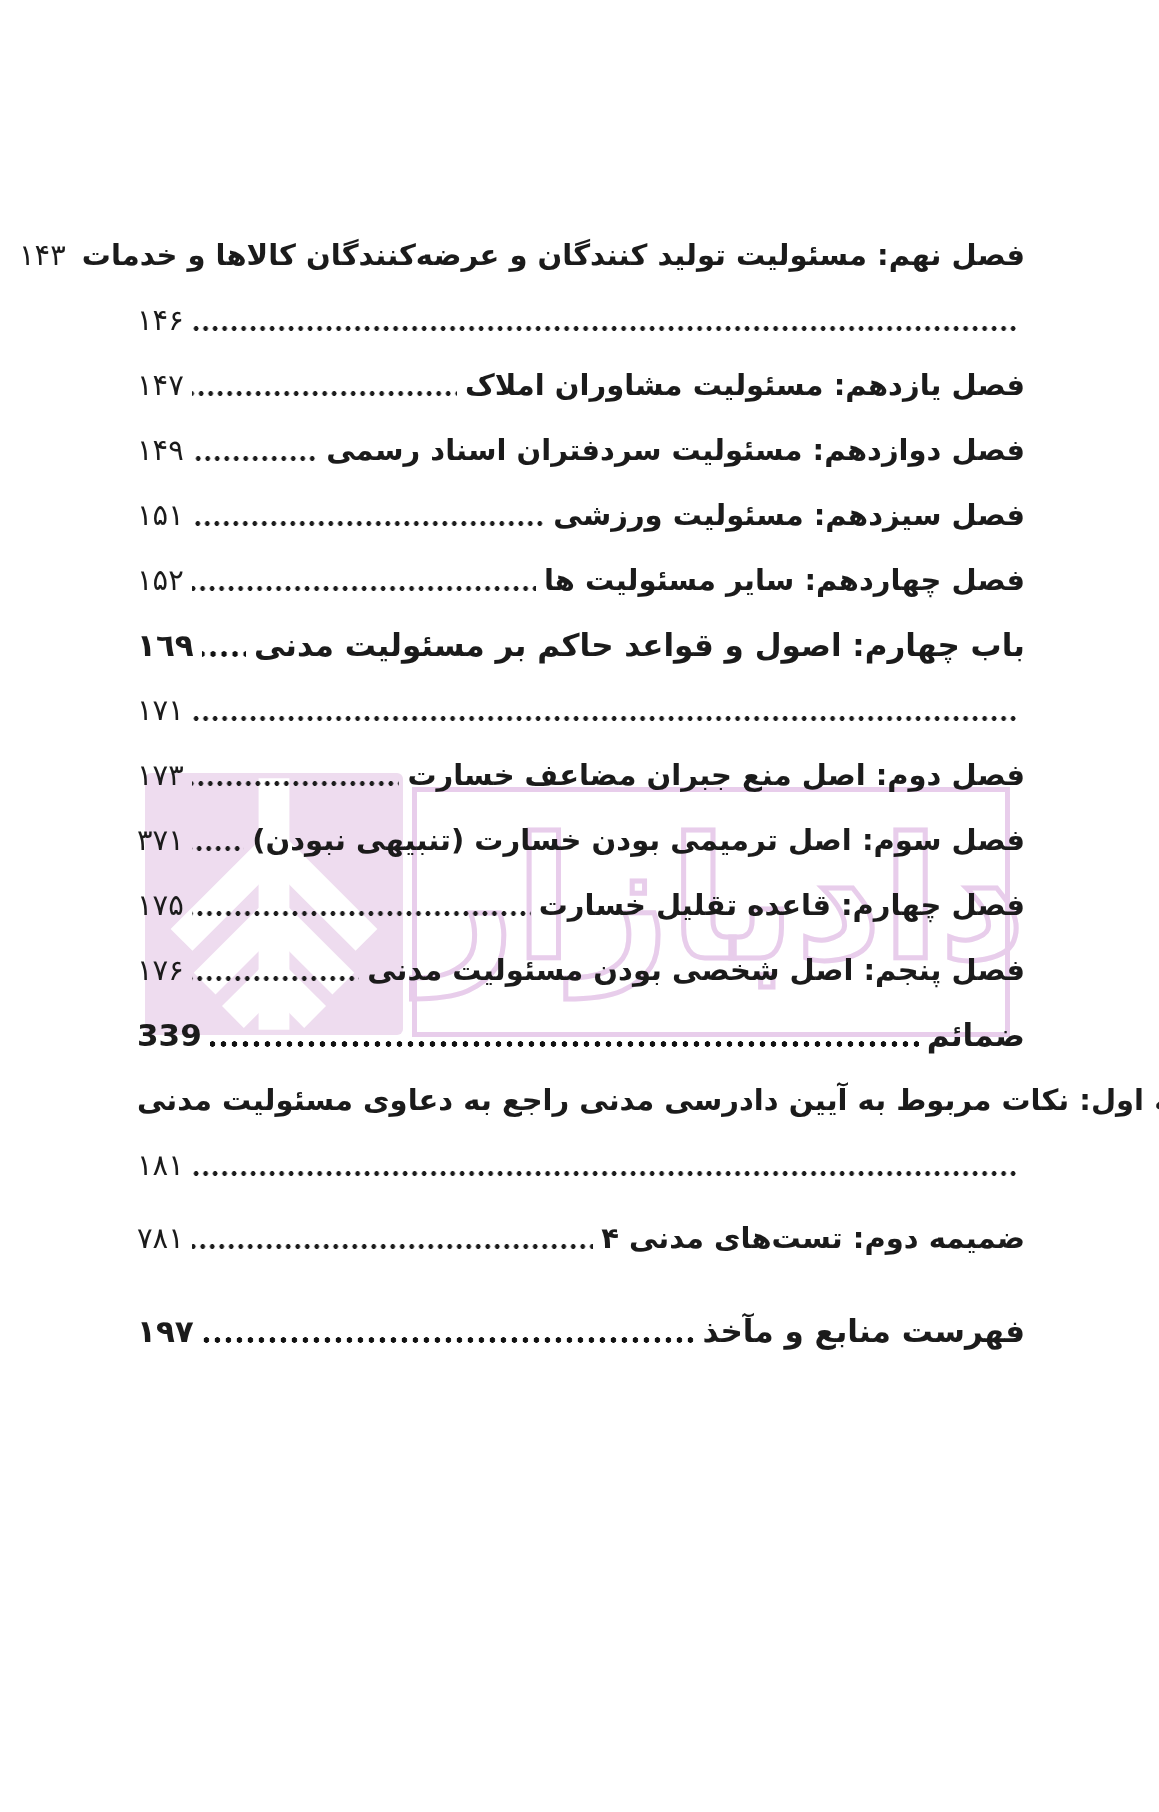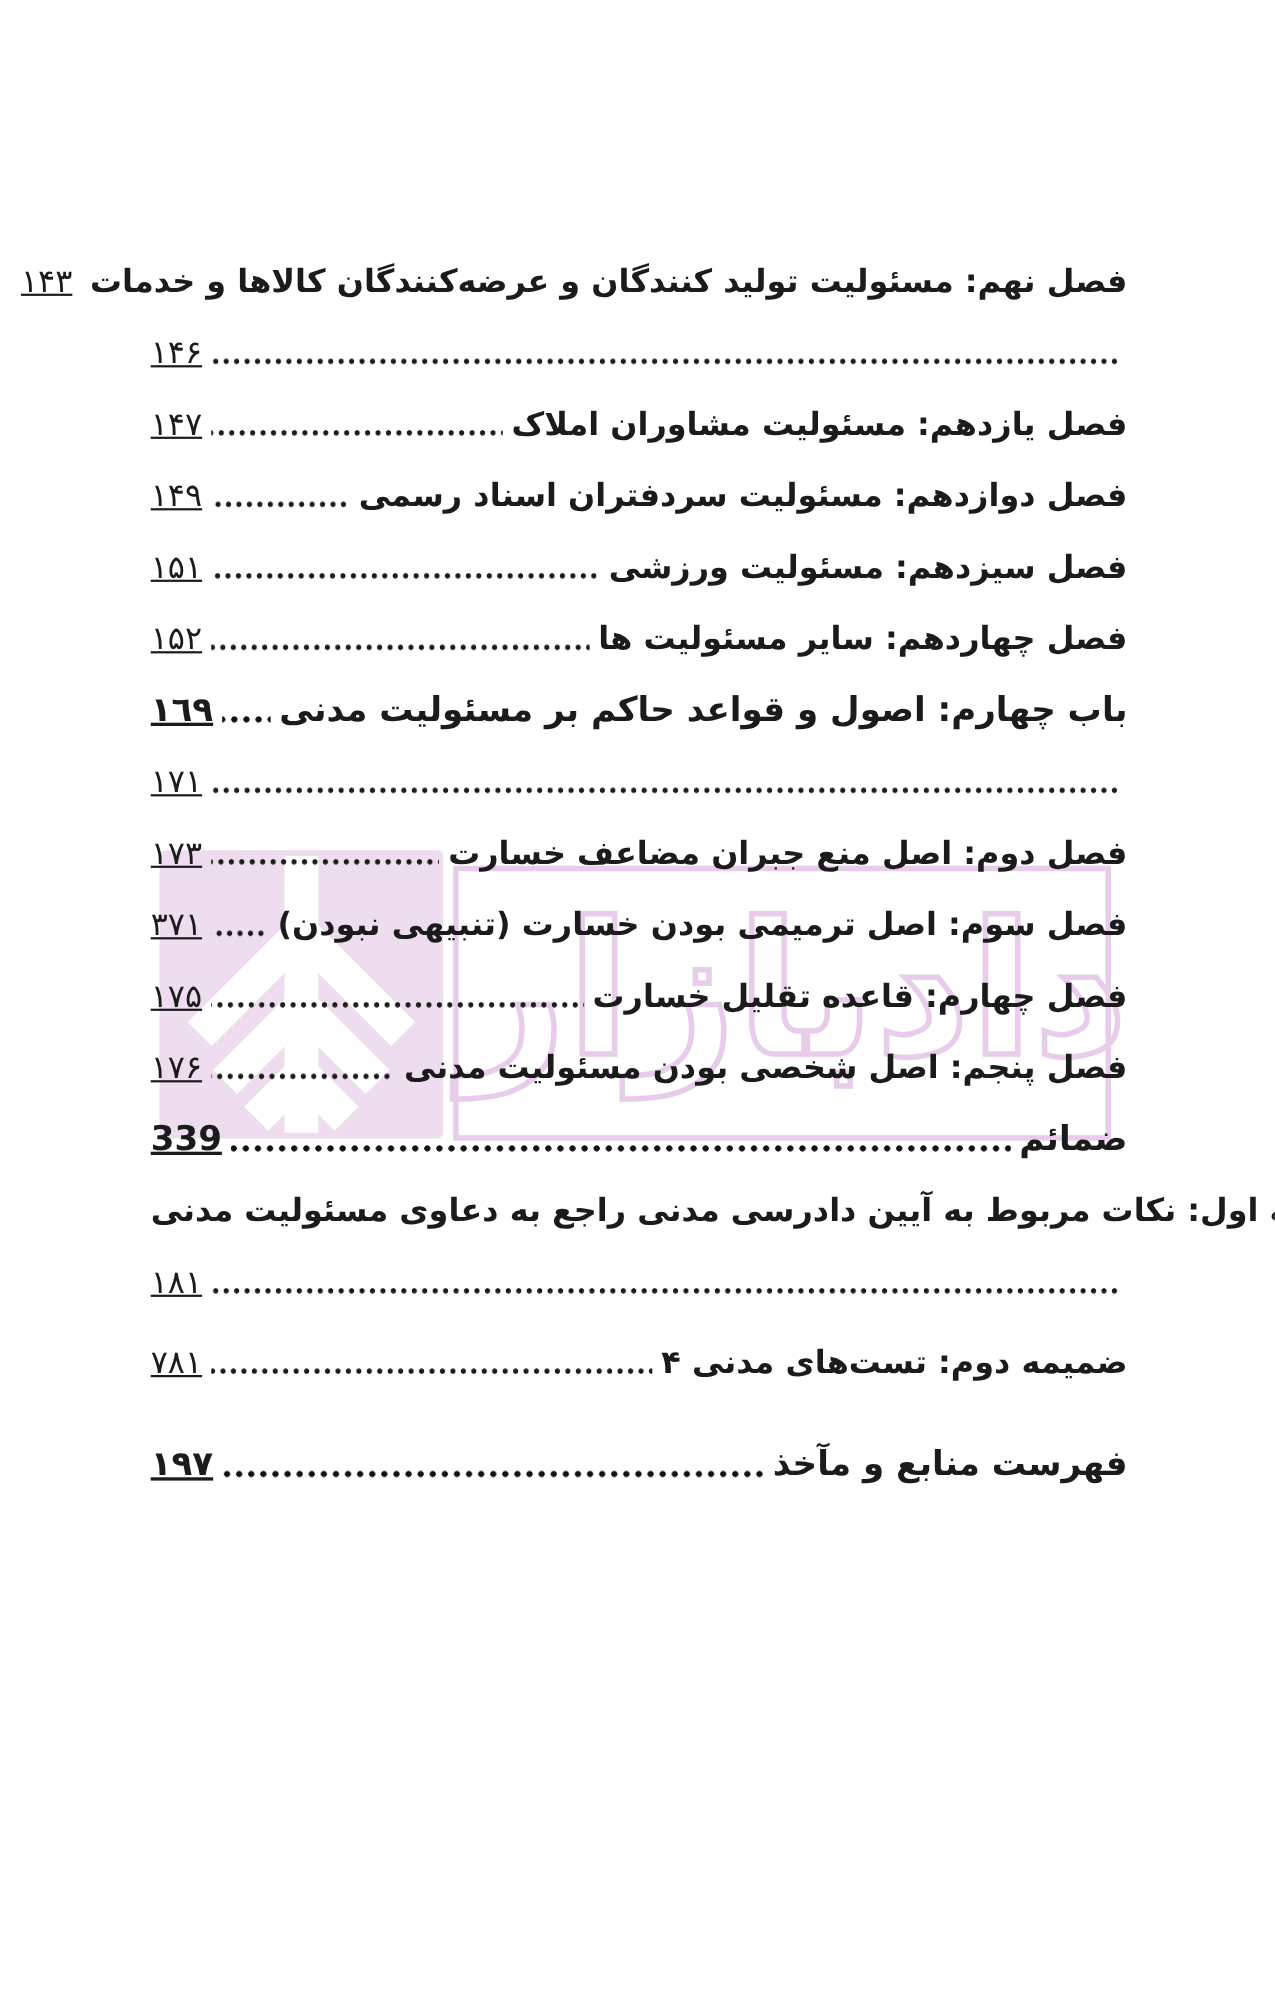--- a/index.html
+++ b/index.html
@@ -42,21 +42,21 @@
     font-size:29px;
     white-space:nowrap;
   }
   .row .title{flex:0 0 auto;font-weight:bold;}
   .row .dots{
     flex:1 1 auto;min-width:0;height:7px;margin:0 8px;
     transform:translateY(9px);
     background-image:radial-gradient(circle,#1b1b1b 2.1px,transparent 2.7px);
     background-size:9.5px 7px;background-repeat:repeat-x;background-position:center;
   }
-  .row .pnum{flex:0 0 auto;text-decoration:underline;}
+  .row .pnum{flex:0 0 auto;}
   .row.bold{font-weight:bold;font-size:31px;}
   .row.bold .dots{
     height:8px;
     background-image:radial-gradient(circle,#111 2.5px,transparent 3.1px);
     background-size:11px 8px;
   }
   .row.title-only{justify-content:flex-end;}
   .row.gap-sm{margin-top:8px;}
   .row.gap-lg{margin-top:28px;}
 </style>

